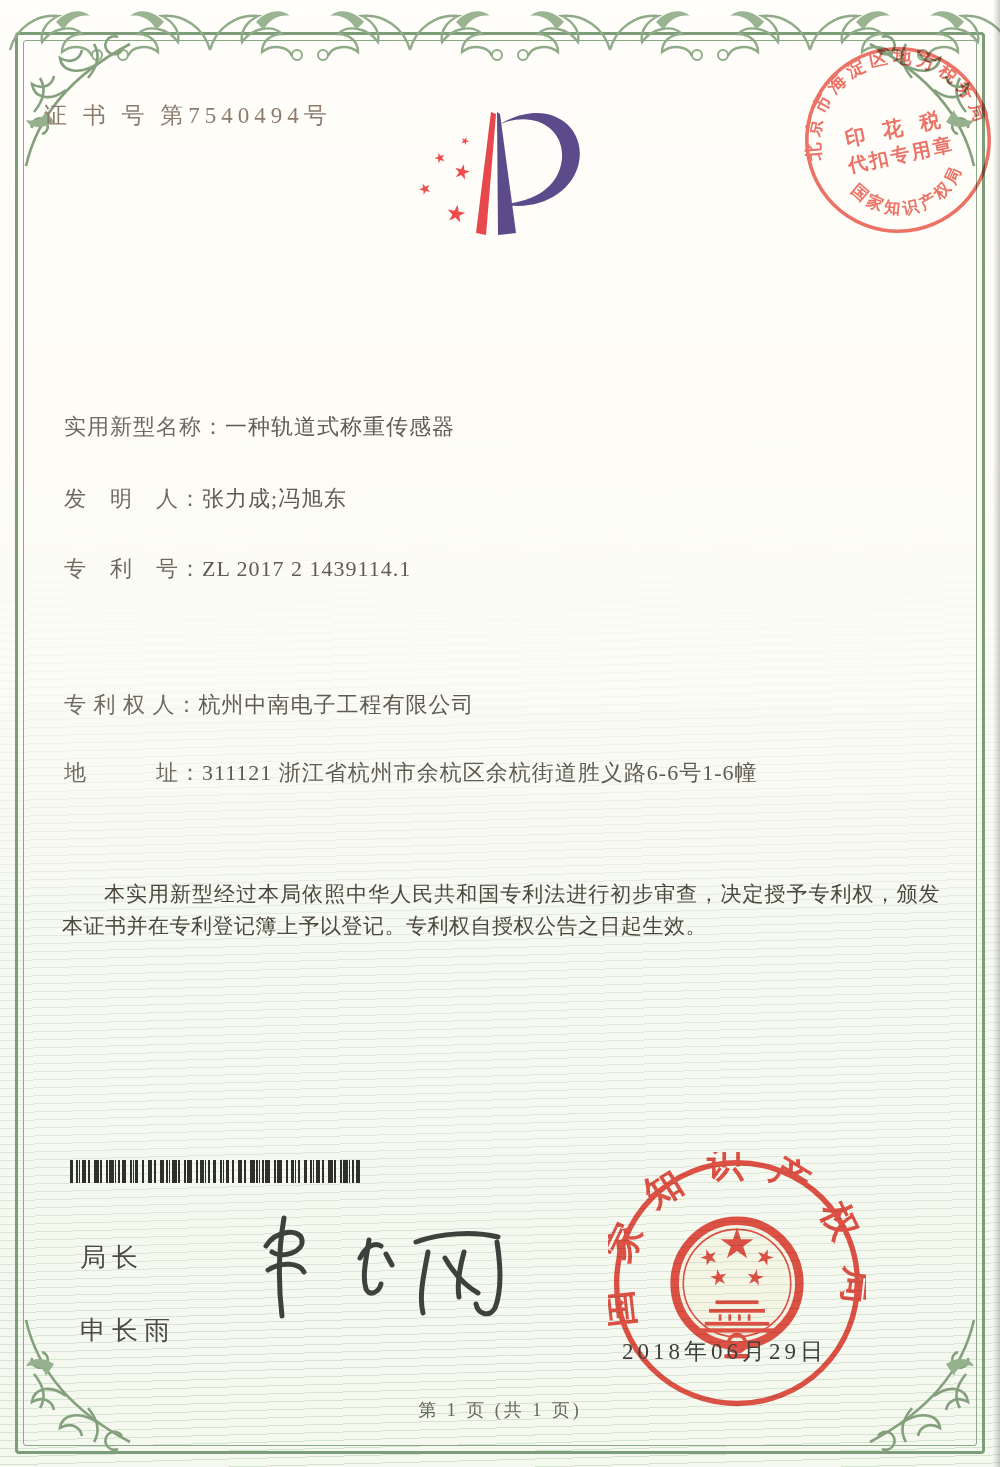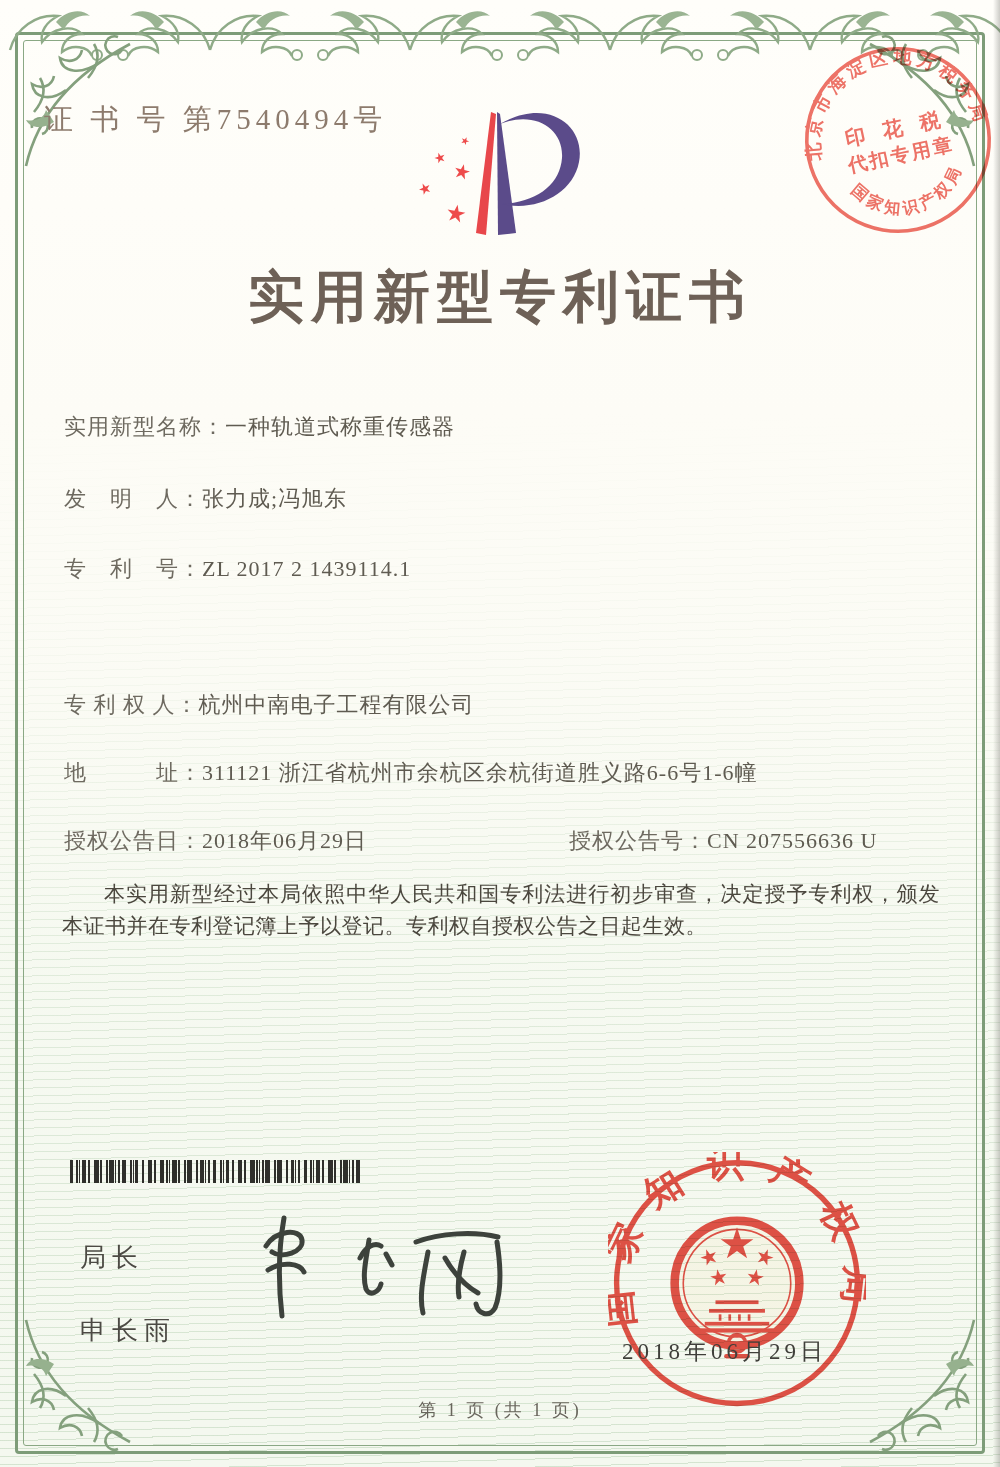--- a/index.html
+++ b/index.html
@@ -11,21 +11,21 @@
       repeating-linear-gradient(178.5deg,rgba(148,186,144,.33) 0 1px,rgba(255,255,255,0) 1px 8px);
     font-family:"Liberation Serif","DejaVu Serif",serif;color:#4b473e;
   }
   .frame-outer{position:absolute;left:15px;top:32px;right:15px;bottom:13px;
     border:3px solid #7d9c78;border-radius:4px;}
   .frame-inner{position:absolute;left:5px;top:5px;right:5px;bottom:5px;
     border:1px solid #8aa884;border-radius:3px;}
   .ornament{position:absolute;left:0;top:0;}
   .scan-edge{position:absolute;right:0;top:0;width:7px;height:100%;
     background:linear-gradient(90deg,rgba(0,0,0,0),rgba(110,110,104,.35));}
-  .cert-no{position:absolute;left:44px;top:100px;font-size:29px;letter-spacing:5px;color:#8d7b6d;}
+  .cert-no{position:absolute;left:44px;top:100px;font-size:23px;letter-spacing:5px;color:#8d7b6d;}
   .logo{position:absolute;left:388px;top:90px;width:222px;height:162px;}
   .title{position:absolute;left:0;top:260px;width:100%;text-align:center;
     font-size:56px;font-weight:600;letter-spacing:7px;color:#6e6157;}
   .row{position:absolute;left:64px;white-space:nowrap;font-size:22px;color:#5f5b51;letter-spacing:1px;}
   .row .lbl{color:#6e6a60;}
   .grant-no{position:absolute;left:505px;top:0;}
   .body-text{position:absolute;left:62px;top:878px;width:878px;}
   .body-text p{margin:0 0 5px 0;font-size:21px;line-height:32px;letter-spacing:.5px;
     text-align:justify;text-indent:2em;color:#4b473e;}
   .barcode{position:absolute;left:70px;top:1160px;width:292px;height:23px;
@@ -107,42 +107,35 @@
              C150,112 172,94 174,68 C176,38 146,20 112,34 Z" fill="#5b4b8a"></path>
     <g fill="#ee4b4b">
       <use href="#star" transform="translate(77,51) scale(0.42) rotate(24)"></use>
       <use href="#star" transform="translate(52,68) scale(0.55) rotate(-18)"></use>
       <use href="#star" transform="translate(74,82) scale(0.80) rotate(14)"></use>
       <use href="#star" transform="translate(37,99) scale(0.60) rotate(-24)"></use>
       <use href="#star" transform="translate(68,124) scale(0.95) rotate(10)"></use>
     </g>
   </svg>
 
-  <div class="title">实用新型专利证书</div>
 
   <div class="row" style="top:412px">
     <span class="lbl">实用新型名称：</span><span>一种轨道式称重传感器</span>
   </div>
   <div class="row" style="top:484px">
     <span class="lbl">发　明　人：</span><span>张力成;冯旭东</span>
   </div>
   <div class="row" style="top:554px">
     <span class="lbl">专　利　号：</span><span>ZL 2017 2 1439114.1</span>
   </div>
   <div class="row" style="top:690px">
     <span class="lbl">专 利 权 人：</span><span>杭州中南电子工程有限公司</span>
   </div>
   <div class="row" style="top:758px">
     <span class="lbl">地　　　址：</span><span>311121 浙江省杭州市余杭区余杭街道胜义路6-6号1-6幢</span>
-  </div>
-  <div class="row" style="top:826px">
-    <span class="lbl">授权公告日：</span><span>2018年06月29日</span>
-    <span class="grant-no">
-      <span class="lbl">授权公告号：</span><span>CN 207556636 U</span>
-    </span>
   </div>
 
   <div class="body-text">
     <p>本实用新型经过本局依照中华人民共和国专利法进行初步审查，决定授予专利权，颁发本证书并在专利登记簿上予以登记。专利权自授权公告之日起生效。</p>
   </div>
 
   <div class="barcode"></div>
 
   <div class="signer-title">局长</div>
   <div class="signer-name">申长雨</div>

